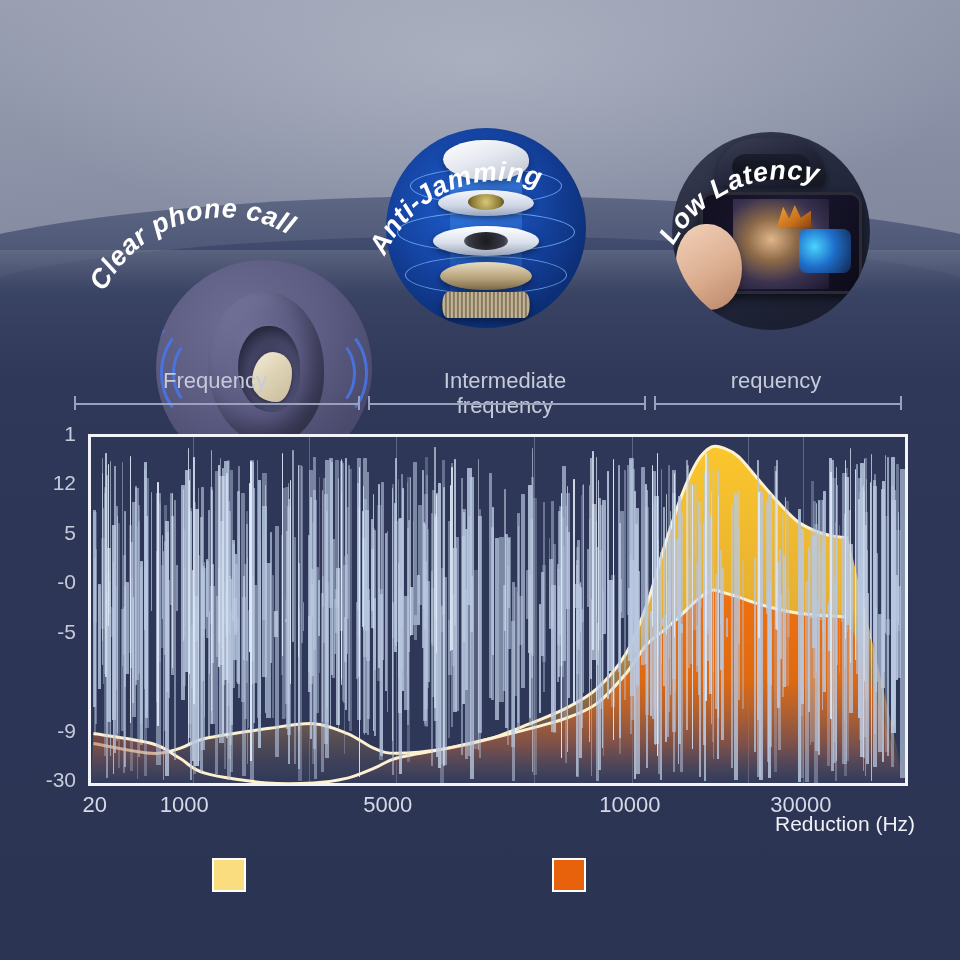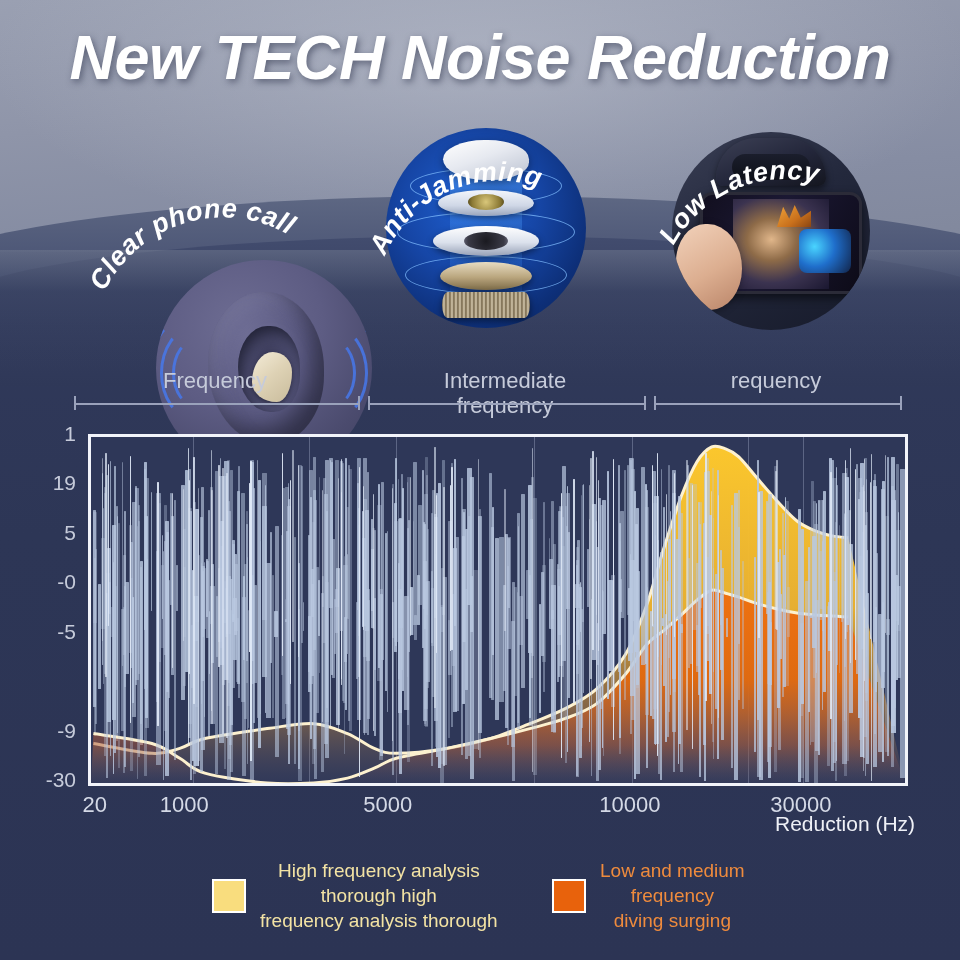--- a/index.html
+++ b/index.html
@@ -143,21 +143,20 @@
 <body>
 
 <div id="poster">
 
   <div class="bg-top"></div>
   <div class="bg-bottom"></div>
   <div class="floor-arc"></div>
   <div class="floor-arc2"></div>
   <div class="horizon"></div>
 
-  <div class="headline">New TECH Noise Reduction</div>
 
   <div class="feature" style="left:60px;top:112px;width:290px;height:260px;">
     <div class="circ f1">
       <div class="ear">
         <div class="ear-canal"></div>
         <div class="bud"></div>
       </div>
       <div class="wave wv-l1"></div>
       <div class="wave wv-l2"></div>
       <div class="wave wv-l3"></div>
@@ -221,21 +220,21 @@
     <div class="bracket" style="left:298px;top:28px;width:274px;"></div>
 
     <div class="band" style="left:582px;width:248px;">
       <div>requency</div>
     </div>
     <div class="bracket" style="left:584px;top:28px;width:244px;"></div>
   </div>
 
   <div id="yticks">
       <div class="ylab" style="left: 22px; top: 422px;">1</div>
-      <div class="ylab" style="left: 22px; top: 471.429px;">19</div>
+      <div class="ylab" style="left: 22px; top: 471.429px;">12</div>
       <div class="ylab" style="left: 22px; top: 520.857px;">5</div>
       <div class="ylab" style="left: 22px; top: 570.286px;">-0</div>
       <div class="ylab" style="left: 22px; top: 619.714px;">-5</div>
       <div class="ylab" style="left: 22px; top: 718.571px;">-9</div>
       <div class="ylab" style="left: 22px; top: 768px;">-30</div>
     </div>
 
   <div id="xticks">
       <div class="xlab" style="left: 82.442px; top: 792px;">20</div>
       <div class="xlab" style="left: 159.75px; top: 792px;">1000</div>
@@ -907,25 +906,19 @@
         <div class="bar" style="left: 521.5px; top: 31.9px; width: 1.4px; height: 198px; background: rgb(223, 232, 246); opacity: 0.94;"></div>
         <div class="bar" style="left: 469.8px; top: 55.9px; width: 1.4px; height: 264.7px; background: rgb(223, 232, 246); opacity: 0.93;"></div>
         <div class="bar" style="left: 120px; top: 13.2px; width: 1.4px; height: 261.3px; background: rgb(223, 232, 246); opacity: 0.61;"></div>
         <div class="bar" style="left: 358.6px; top: 48.2px; width: 1.4px; height: 165.9px; background: rgb(223, 232, 246); opacity: 0.93;"></div>
       </div>
   </div>
 
   <div class="legend">
     <div class="lg lg1" style="left:212px;top:12px;width:300px;">
       <div class="sw" id="sw0" style="background: rgb(249, 221, 126);"></div>
-      <div class="lg-txt">High frequency analysis
-thorough high
-frequency analysis thorough</div>
     </div>
     <div class="lg lg2" style="left:552px;top:12px;width:220px;">
       <div class="sw" id="sw1" style="background: rgb(232, 98, 12);"></div>
-      <div class="lg-txt">Low and medium
-frequency
-diving surging</div>
     </div>
   </div>
 
 </div>
 
 </body></html>

